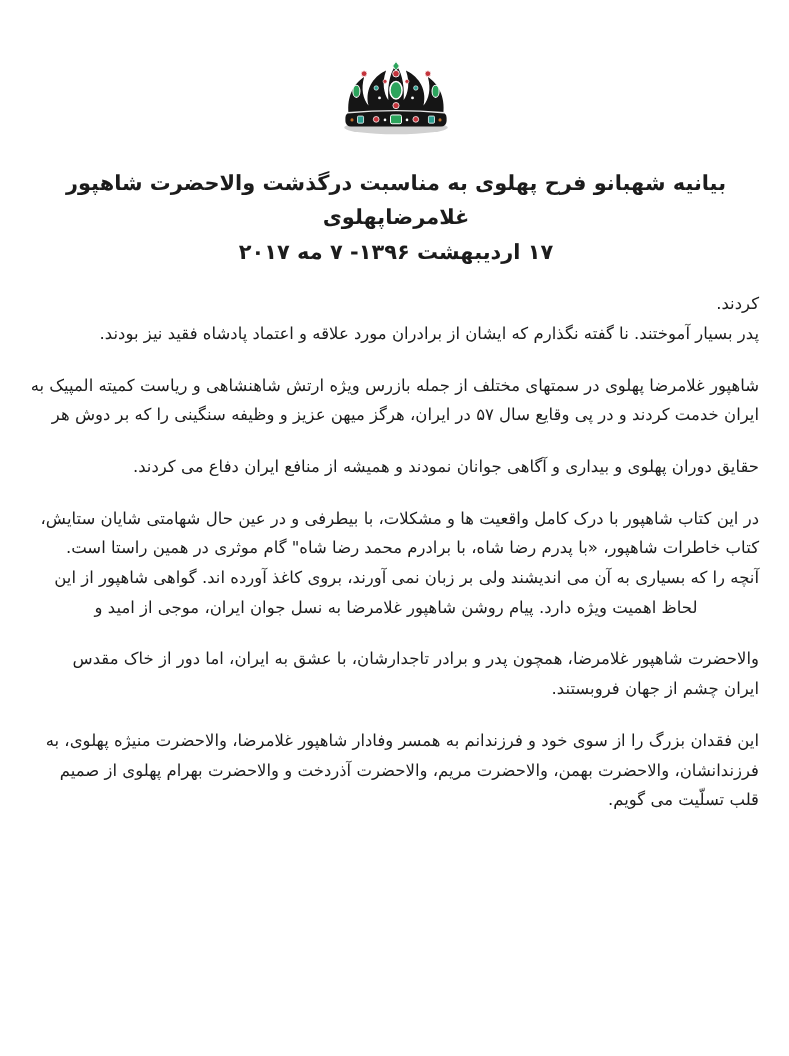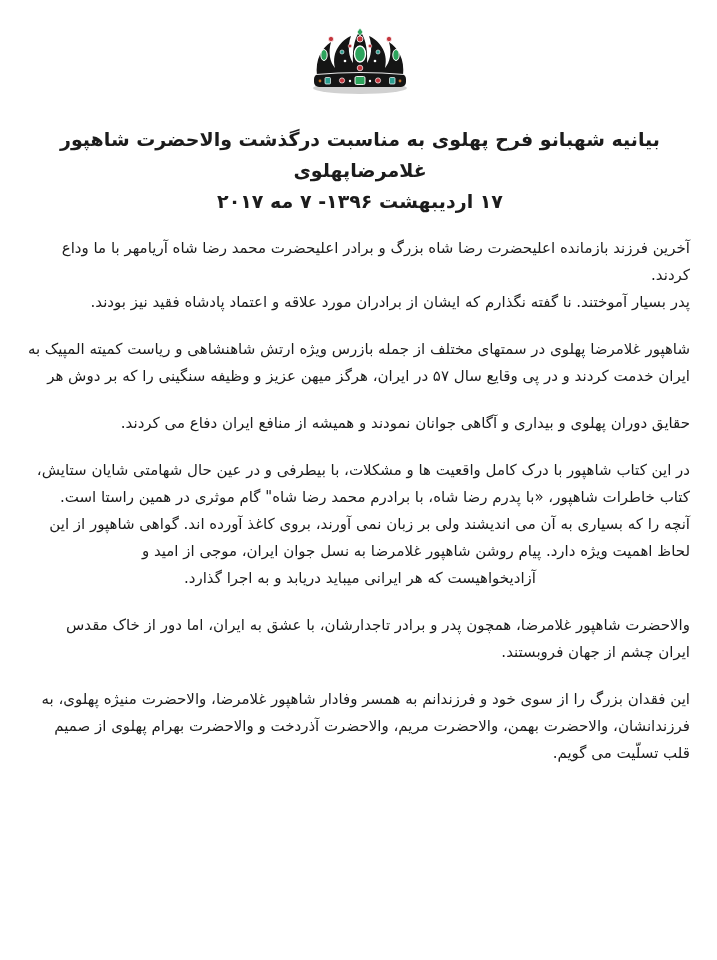--- a/index.html
+++ b/index.html
@@ -9,21 +9,21 @@
   }
   body {
     width: 717px; height: 960px;
     font-family: "DejaVu Sans", sans-serif;
     color: #1c1c1c;
     position: relative;
   }
   .page {
     box-sizing: border-box;
     width: 717px; height: 960px;
-    padding: 28px 27px 0 30px;
+    padding: 56px 27px 0 30px;
   }
   .crown-wrap {
     text-align: center;
     margin-bottom: 28px;
     height: 68px;
   }
   .title-block {
     direction: rtl;
     text-align: center;
     font-weight: bold;
@@ -32,21 +32,21 @@
     margin-bottom: 18px;
   }
   .doc-body {
     direction: rtl;
     font-size: 15px;
     line-height: 27px;
   }
   .block { margin-bottom: 20px; }
   .line { white-space: nowrap; }
   .a-r { text-align: right; }
-  .a-l { text-align: right; }
+  .a-l { text-align: center; }
   .a-c { text-align: center; }
 </style>
 </head>
 <body>
 
 <div class="page">
 
   <div class="crown-wrap">
     <svg width="132" height="68" viewBox="0 0 132 68">
 
@@ -87,37 +87,35 @@
   </div>
 
   <div class="title-block">
     <div class="line a-c">بیانیه شهبانو فرح پهلوی به مناسبت درگذشت والاحضرت شاهپور</div>
     <div class="line a-c">غلامرضاپهلوی</div>
     <div class="line a-c">۱۷ اردیبهشت ۱۳۹۶- ۷ مه ۲۰۱۷</div>
   </div>
 
   <div class="doc-body">
       <div class="block">
-        <div class="line a-r">آخرین فرزند بازمانده اعلیحضرت رضا شاه بزرگ و برادر اعلیحضرت محمد رضا شاه آریامهر با ما وداع</div>
         <div class="line a-r">کردند.</div>
         <div class="line a-r">پدر بسیار آموختند. نا گفته نگذارم که ایشان از برادران مورد علاقه و اعتماد پادشاه فقید نیز بودند.</div>
       </div>
       <div class="block">
         <div class="line a-r">شاهپور غلامرضا پهلوی در سمتهای مختلف از جمله بازرس ویژه ارتش شاهنشاهی و ریاست کمیته المپیک به</div>
         <div class="line a-r">ایران خدمت کردند و در پی وقایع سال ۵۷ در ایران، هرگز میهن عزیز و وظیفه سنگینی را که بر دوش هر</div>
       </div>
       <div class="block">
         <div class="line a-r">حقایق دوران پهلوی و بیداری و آگاهی جوانان نمودند و همیشه از منافع ایران دفاع می کردند.</div>
       </div>
       <div class="block">
         <div class="line a-r">در این کتاب شاهپور با درک کامل واقعیت ها و مشکلات، با بیطرفی و در عین حال شهامتی شایان ستایش،</div>
         <div class="line a-r">کتاب خاطرات شاهپور، «با پدرم رضا شاه، با برادرم محمد رضا شاه" گام موثری در همین راستا است.</div>
         <div class="line a-r">آنچه را که بسیاری به آن می اندیشند ولی بر زبان نمی آورند، بروی کاغذ آورده اند. گواهی شاهپور از این</div>
         <div class="line a-l">لحاظ اهمیت ویژه دارد. پیام روشن شاهپور غلامرضا به نسل جوان ایران، موجی از امید و</div>
-        <div class="line a-c">آزادیخواهیست که هر ایرانی میباید دریابد و به اجرا گذارد.</div>
       </div>
       <div class="block">
         <div class="line a-r">والاحضرت شاهپور غلامرضا، همچون پدر و برادر تاجدارشان، با عشق به ایران، اما دور از خاک مقدس</div>
         <div class="line a-r">ایران چشم از جهان فروبستند.</div>
       </div>
       <div class="block">
         <div class="line a-r">این فقدان بزرگ را از سوی خود و فرزندانم به همسر وفادار شاهپور غلامرضا، والاحضرت منیژه پهلوی، به</div>
         <div class="line a-r">فرزندانشان، والاحضرت بهمن، والاحضرت مریم، والاحضرت آذردخت و والاحضرت بهرام پهلوی از صمیم</div>
         <div class="line a-r">قلب تسلّیت می گویم.</div>
       </div>

